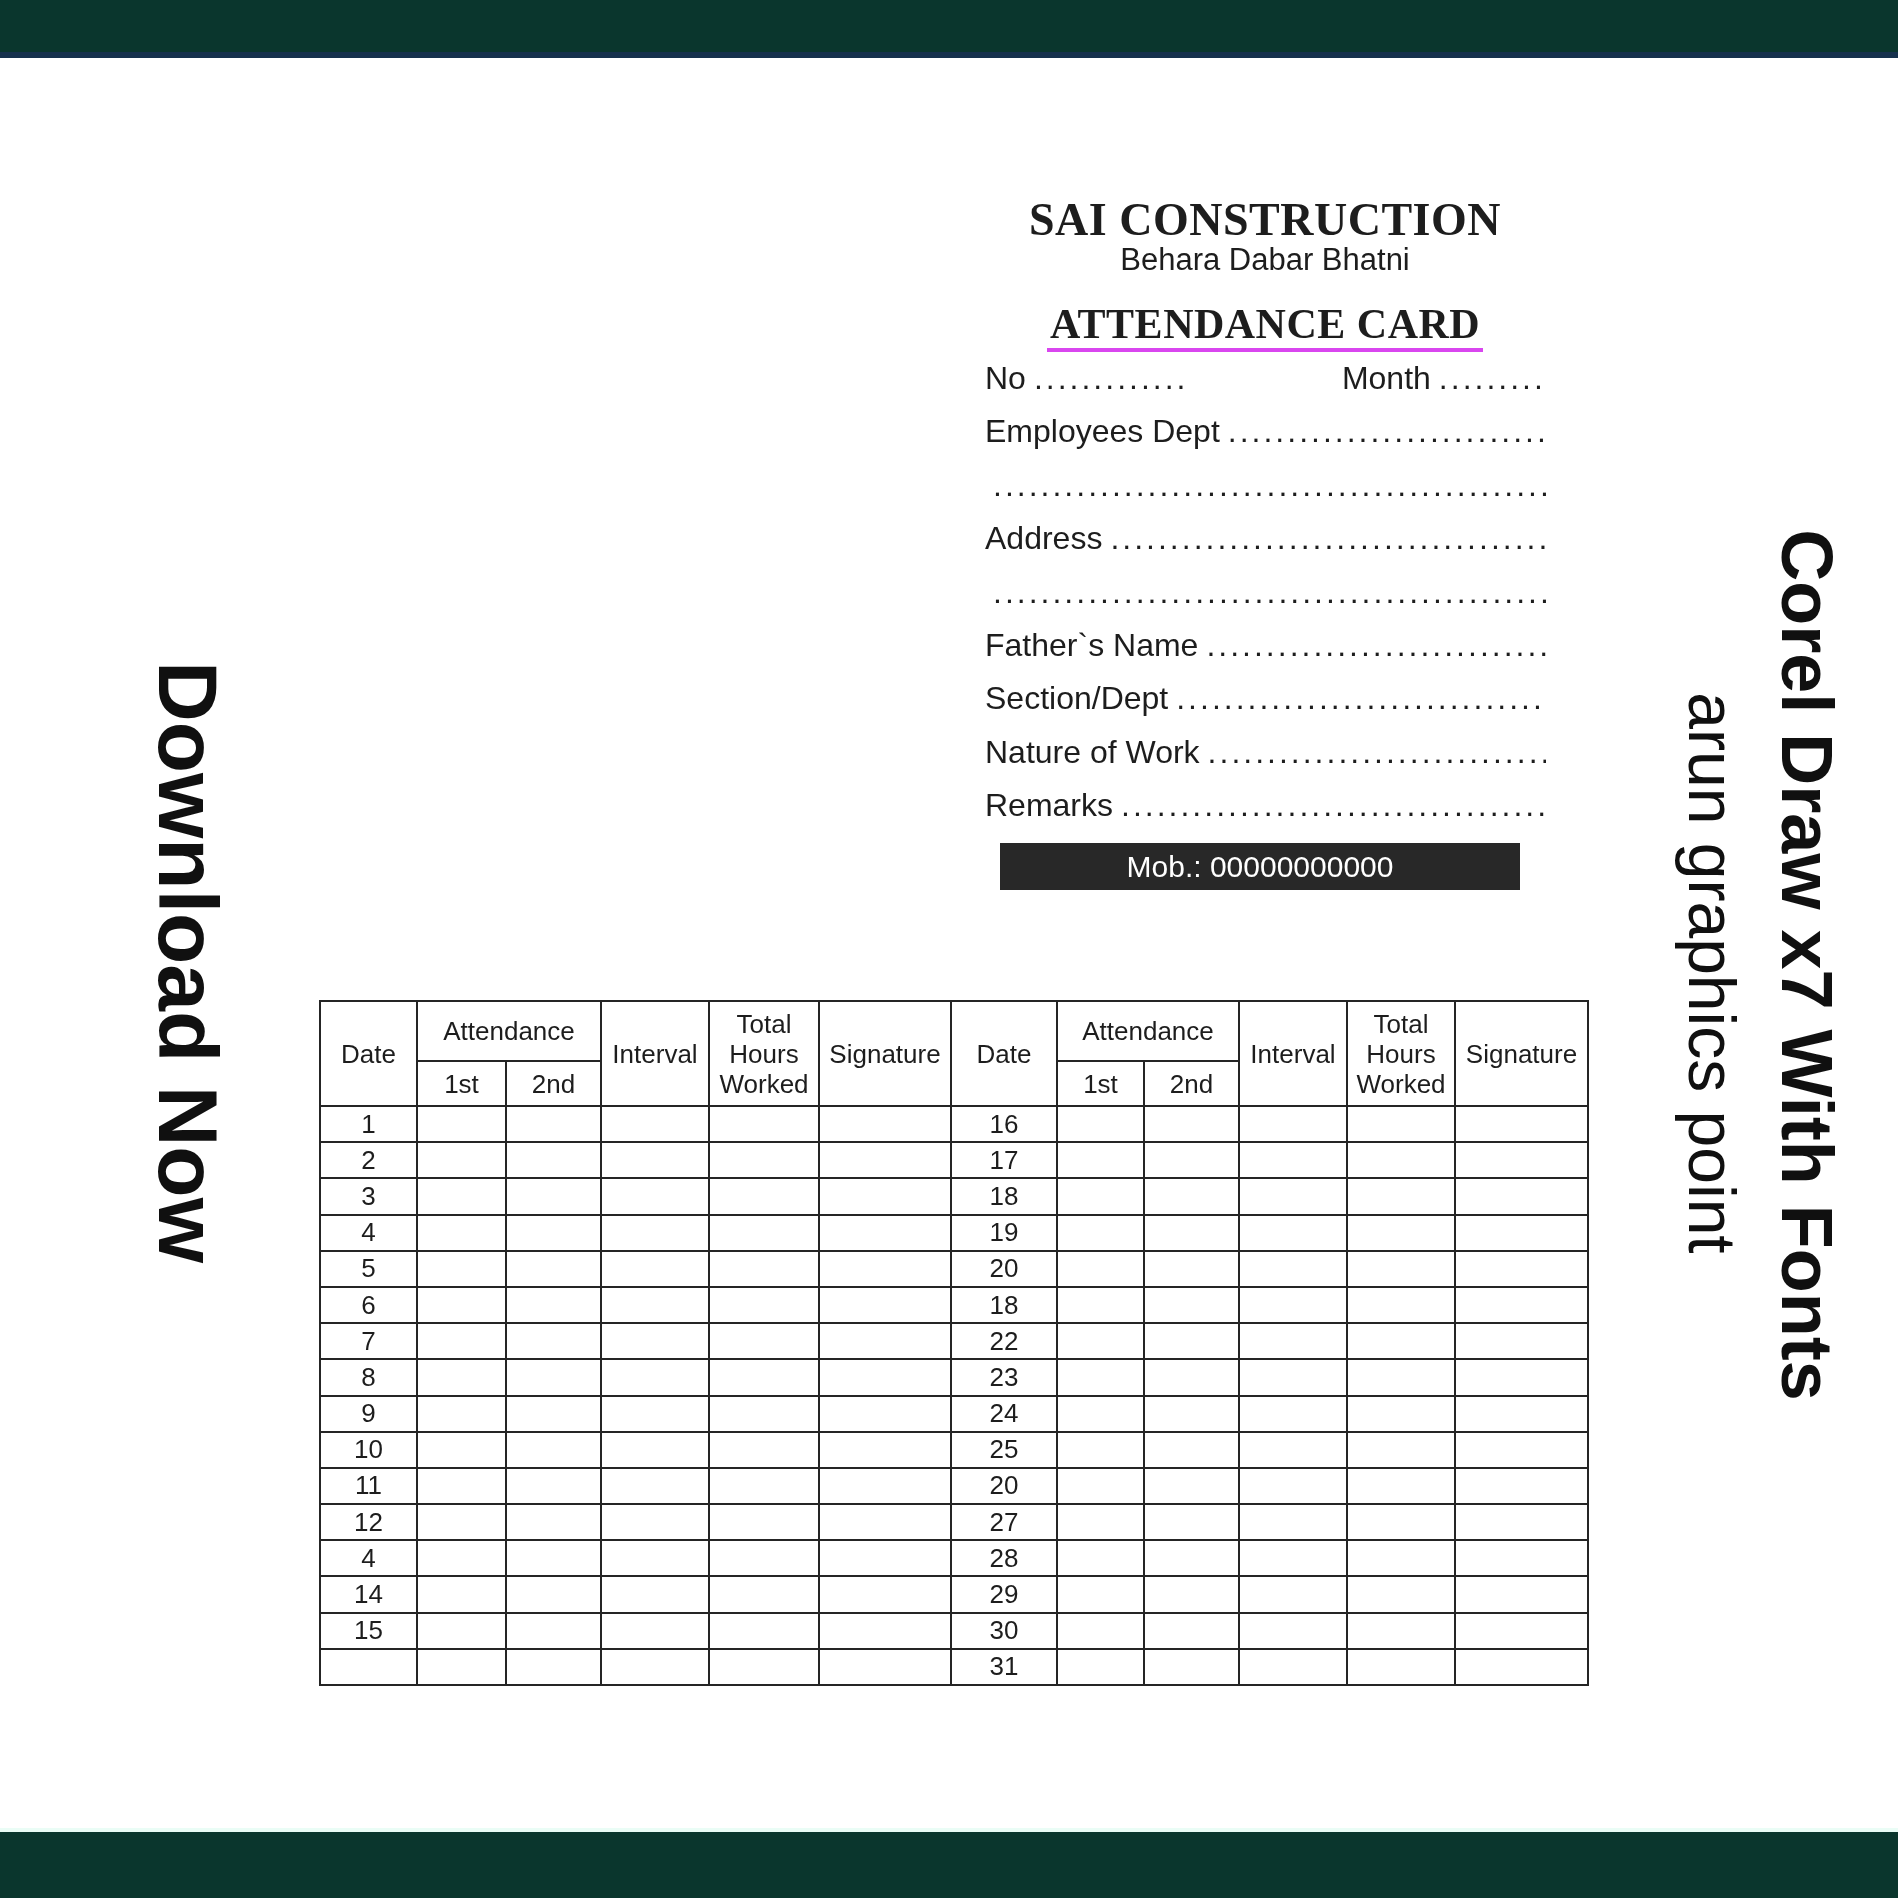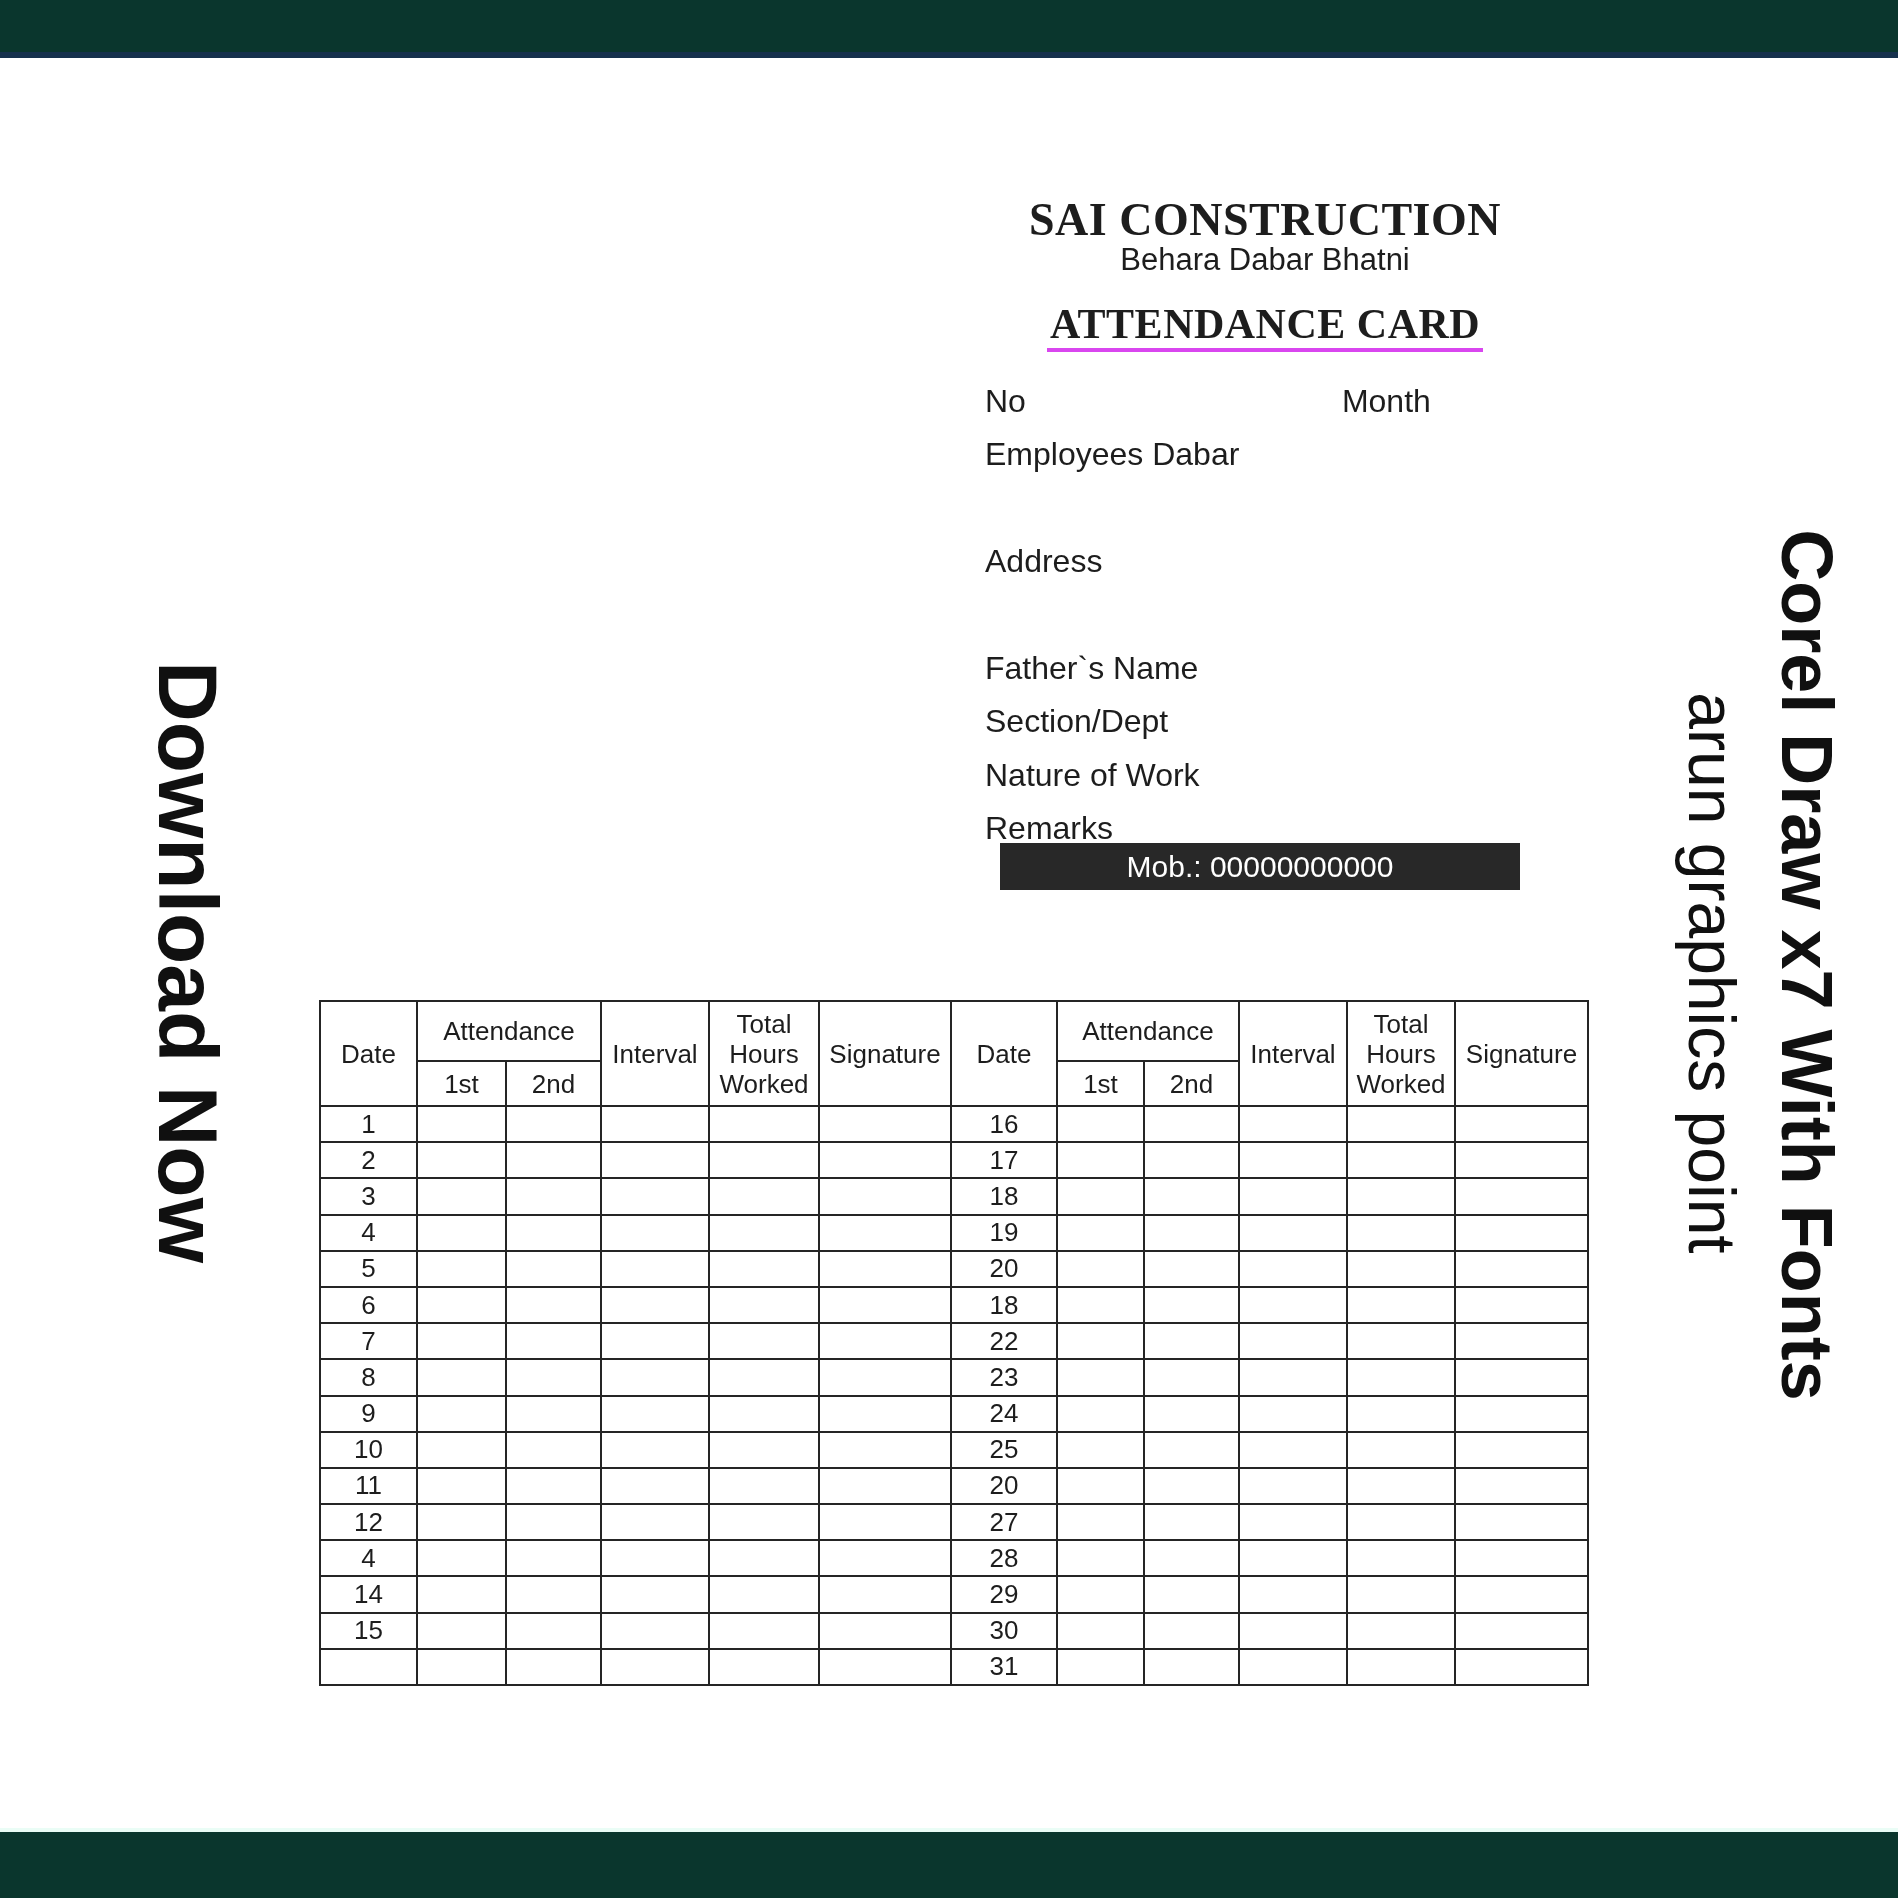--- a/index.html
+++ b/index.html
@@ -24,21 +24,21 @@
   .company{font-family:"Liberation Serif",serif;font-weight:bold;font-size:46px;line-height:48px;letter-spacing:.5px;}
   .location{font-size:31px;line-height:32px;}
   .title-wrap{margin-top:26px;}
   .card-title{
     display:inline-block;font-family:"Liberation Serif",serif;font-weight:bold;font-size:42px;line-height:44px;
     border-bottom:4px solid #d946ef;padding:0 3px 2px 3px;letter-spacing:.5px;
   }
   
   .fields{position:absolute;left:985px;top:352px;width:561px;}
   .frow{display:flex;height:53.4px;font-size:32px;}
-  .frow > span{line-height:53.4px;display:block;margin-top:23px;}
+  .frow > span{line-height:53.4px;display:block;}
   .flabel{white-space:nowrap;flex:0 0 auto;}
   .dots{overflow:hidden;white-space:nowrap;letter-spacing:3px;padding-left:8px;flex:0 0 auto;}
   .dots.grow{flex:1 1 0;min-width:0;}
   .dots.d1{width:150px;}
   .fspacer{flex:0 0 158px;}
   
   .mob-bar{
     position:absolute;left:1000px;top:843px;width:520px;height:47px;background:var(--mobbg,#282828);
     color:#ffffff;font-size:30px;display:flex;align-items:center;justify-content:center;
   }
@@ -76,21 +76,21 @@
 
   <div class="fields" id="fields">
       <div class="frow">
         <span class="flabel">No</span>
         <span class="dots d1">................................................................................</span>
         <span class="fspacer"></span>
         <span class="flabel">Month</span>
         <span class="dots grow">................................................................................</span>
       </div>
       <div class="frow">
-        <span class="flabel">Employees Dabar</span>
+        <span class="flabel">Employees Dept</span>
         <span class="dots grow">................................................................................</span>
       </div>
       <div class="frow">
         <span class="dots grow">................................................................................</span>
       </div>
       <div class="frow">
         <span class="flabel">Address</span>
         <span class="dots grow">................................................................................</span>
       </div>
       <div class="frow">

